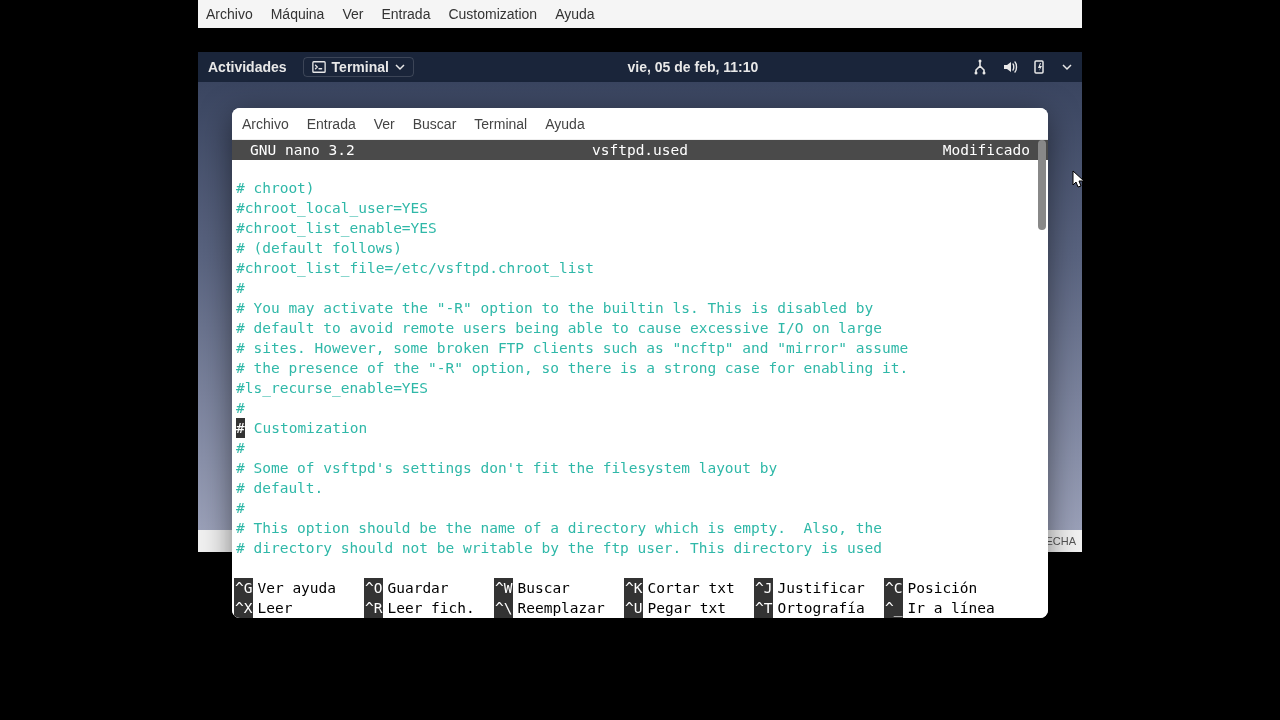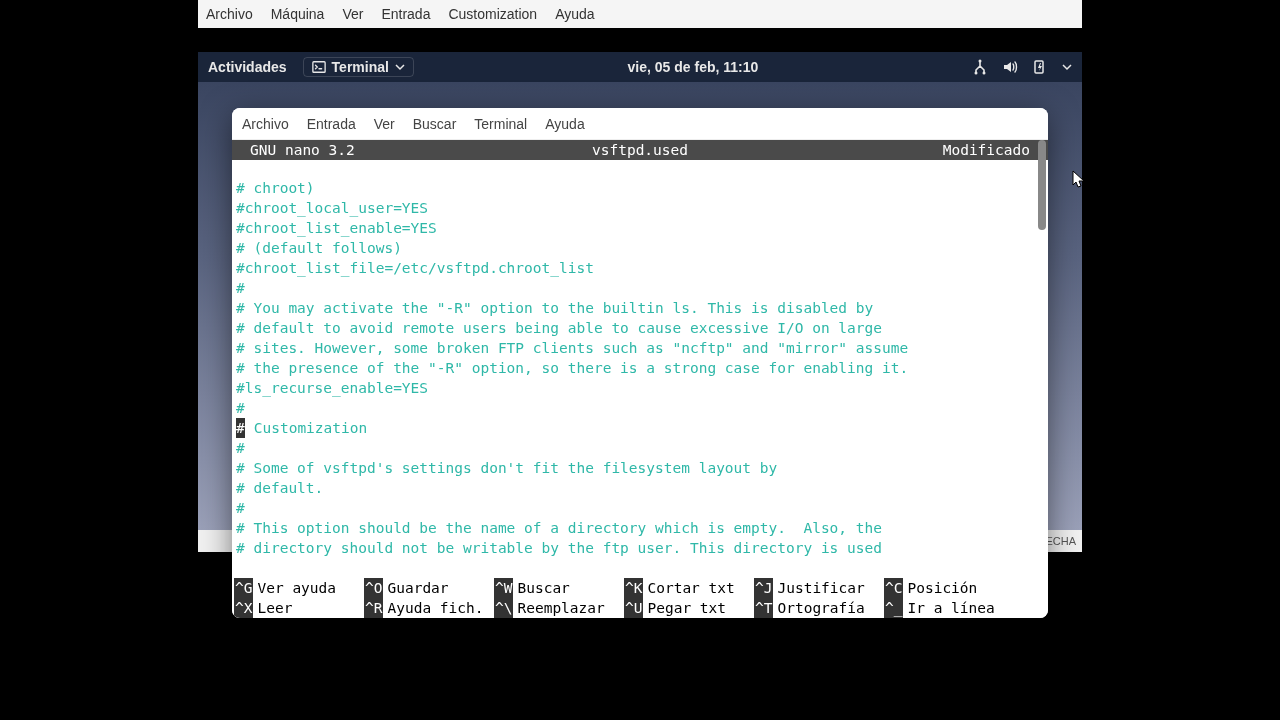--- a/index.html
+++ b/index.html
@@ -262,21 +262,21 @@
             <div class="cell">
               <span class="kb">^C</span>
               <span>Posición</span>
             </div>
             <div class="cell">
               <span class="kb">^X</span>
               <span>Leer</span>
             </div>
             <div class="cell">
               <span class="kb">^R</span>
-              <span>Ayuda fich.</span>
+              <span>Leer fich.</span>
             </div>
             <div class="cell">
               <span class="kb">^\</span>
               <span>Reemplazar</span>
             </div>
             <div class="cell">
               <span class="kb">^U</span>
               <span>Pegar txt</span>
             </div>
             <div class="cell">

